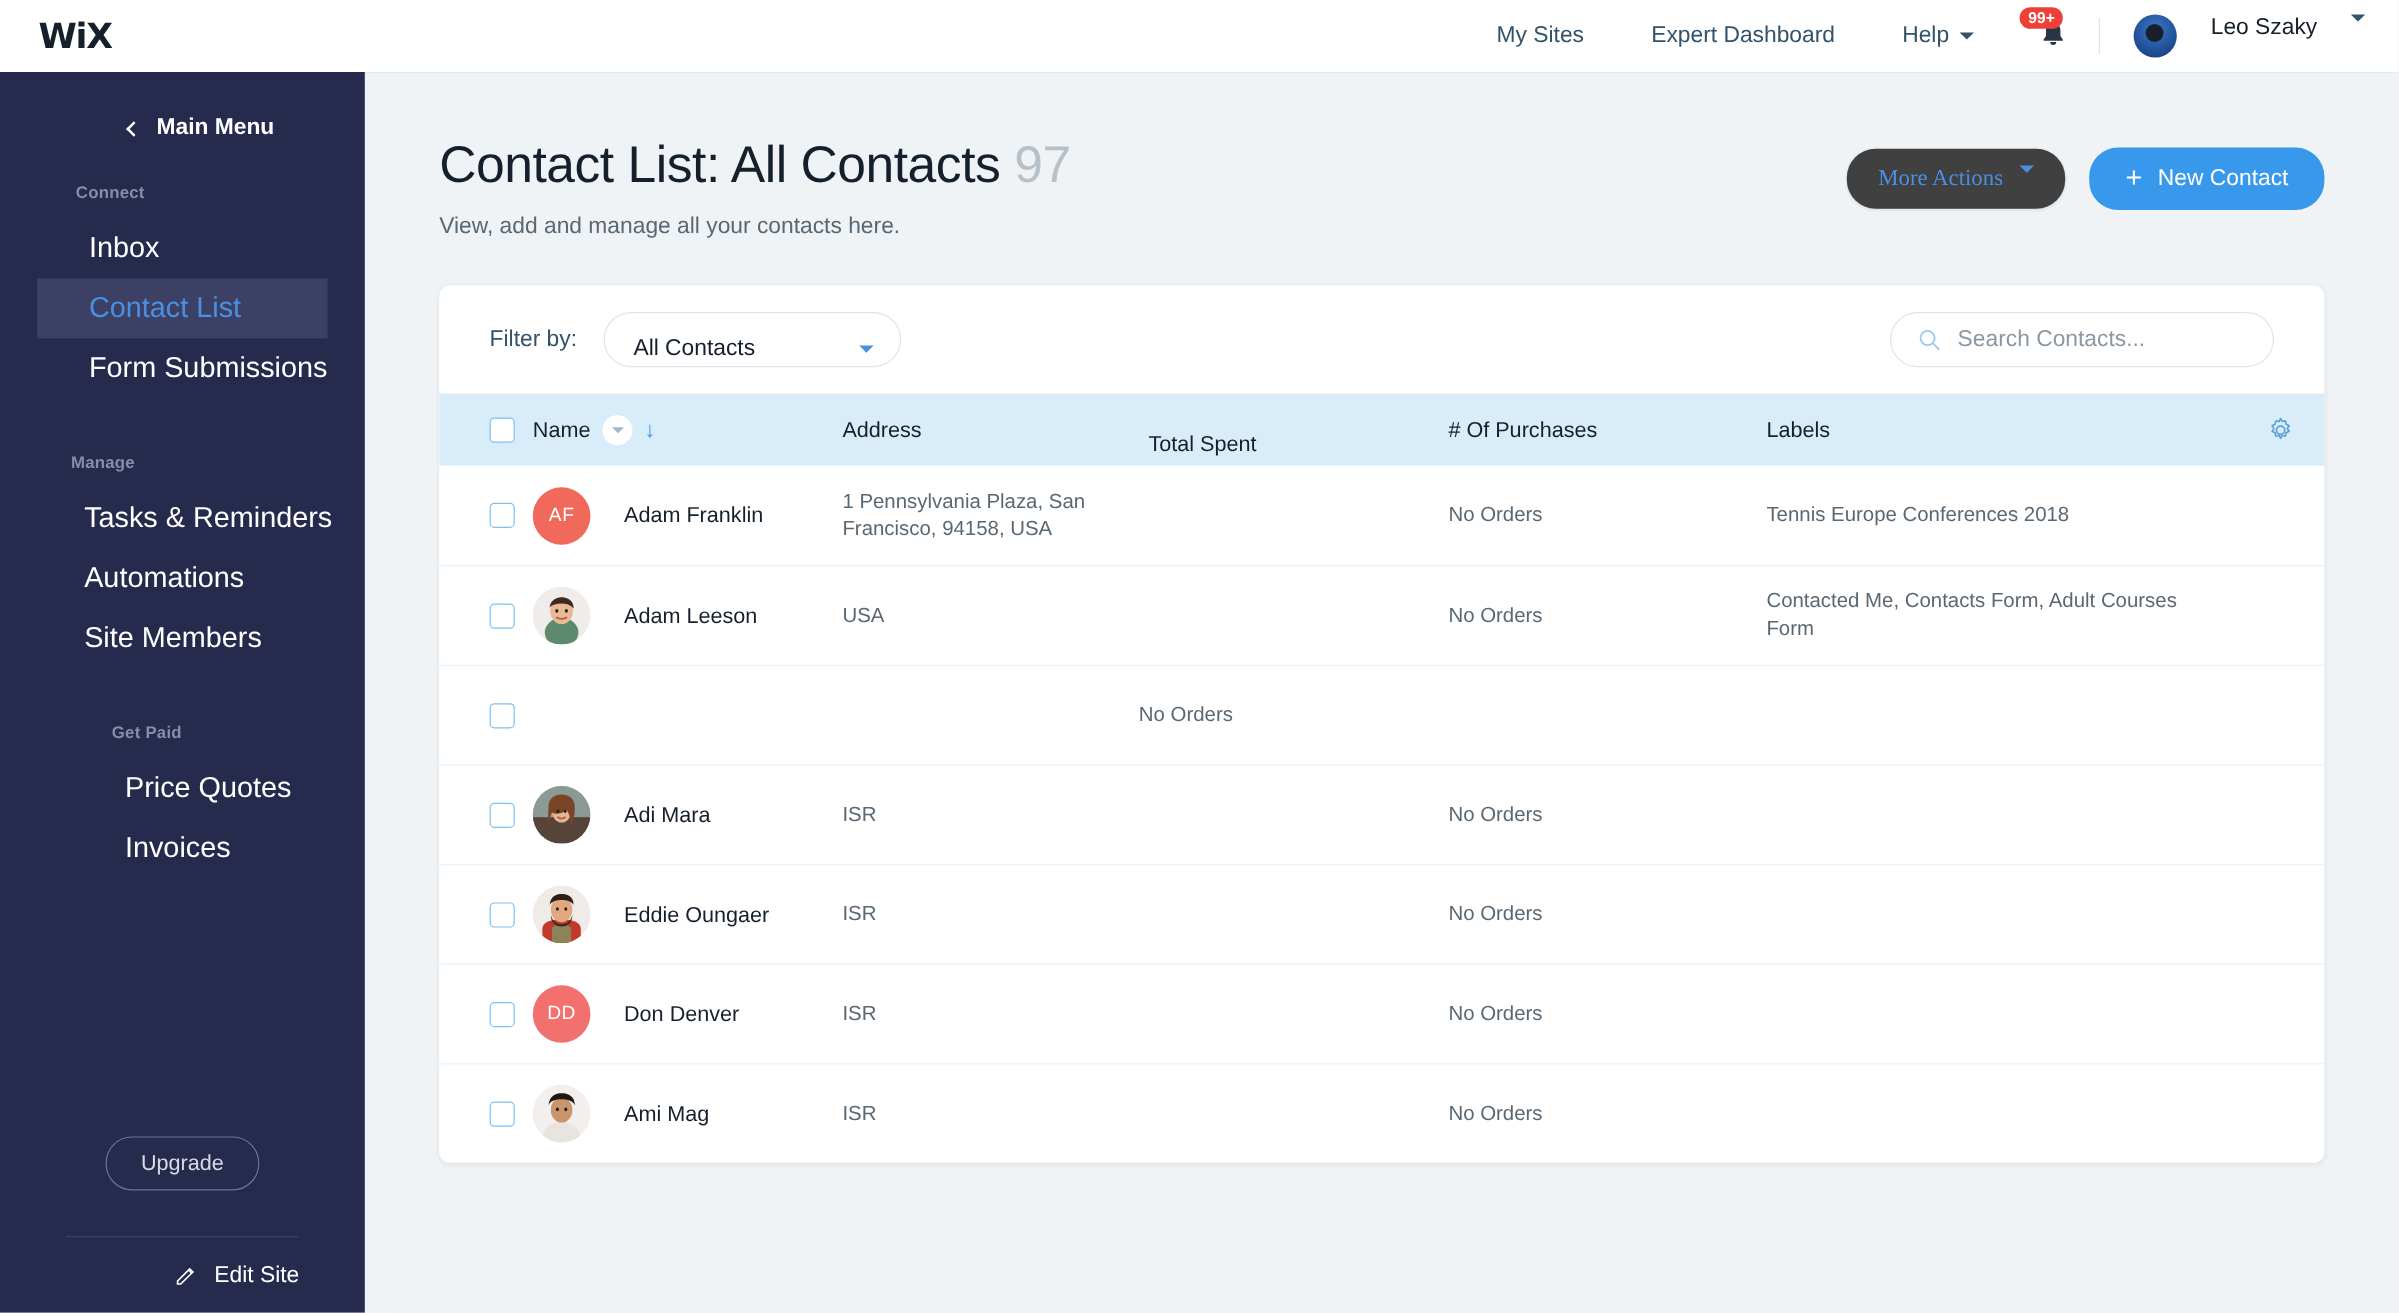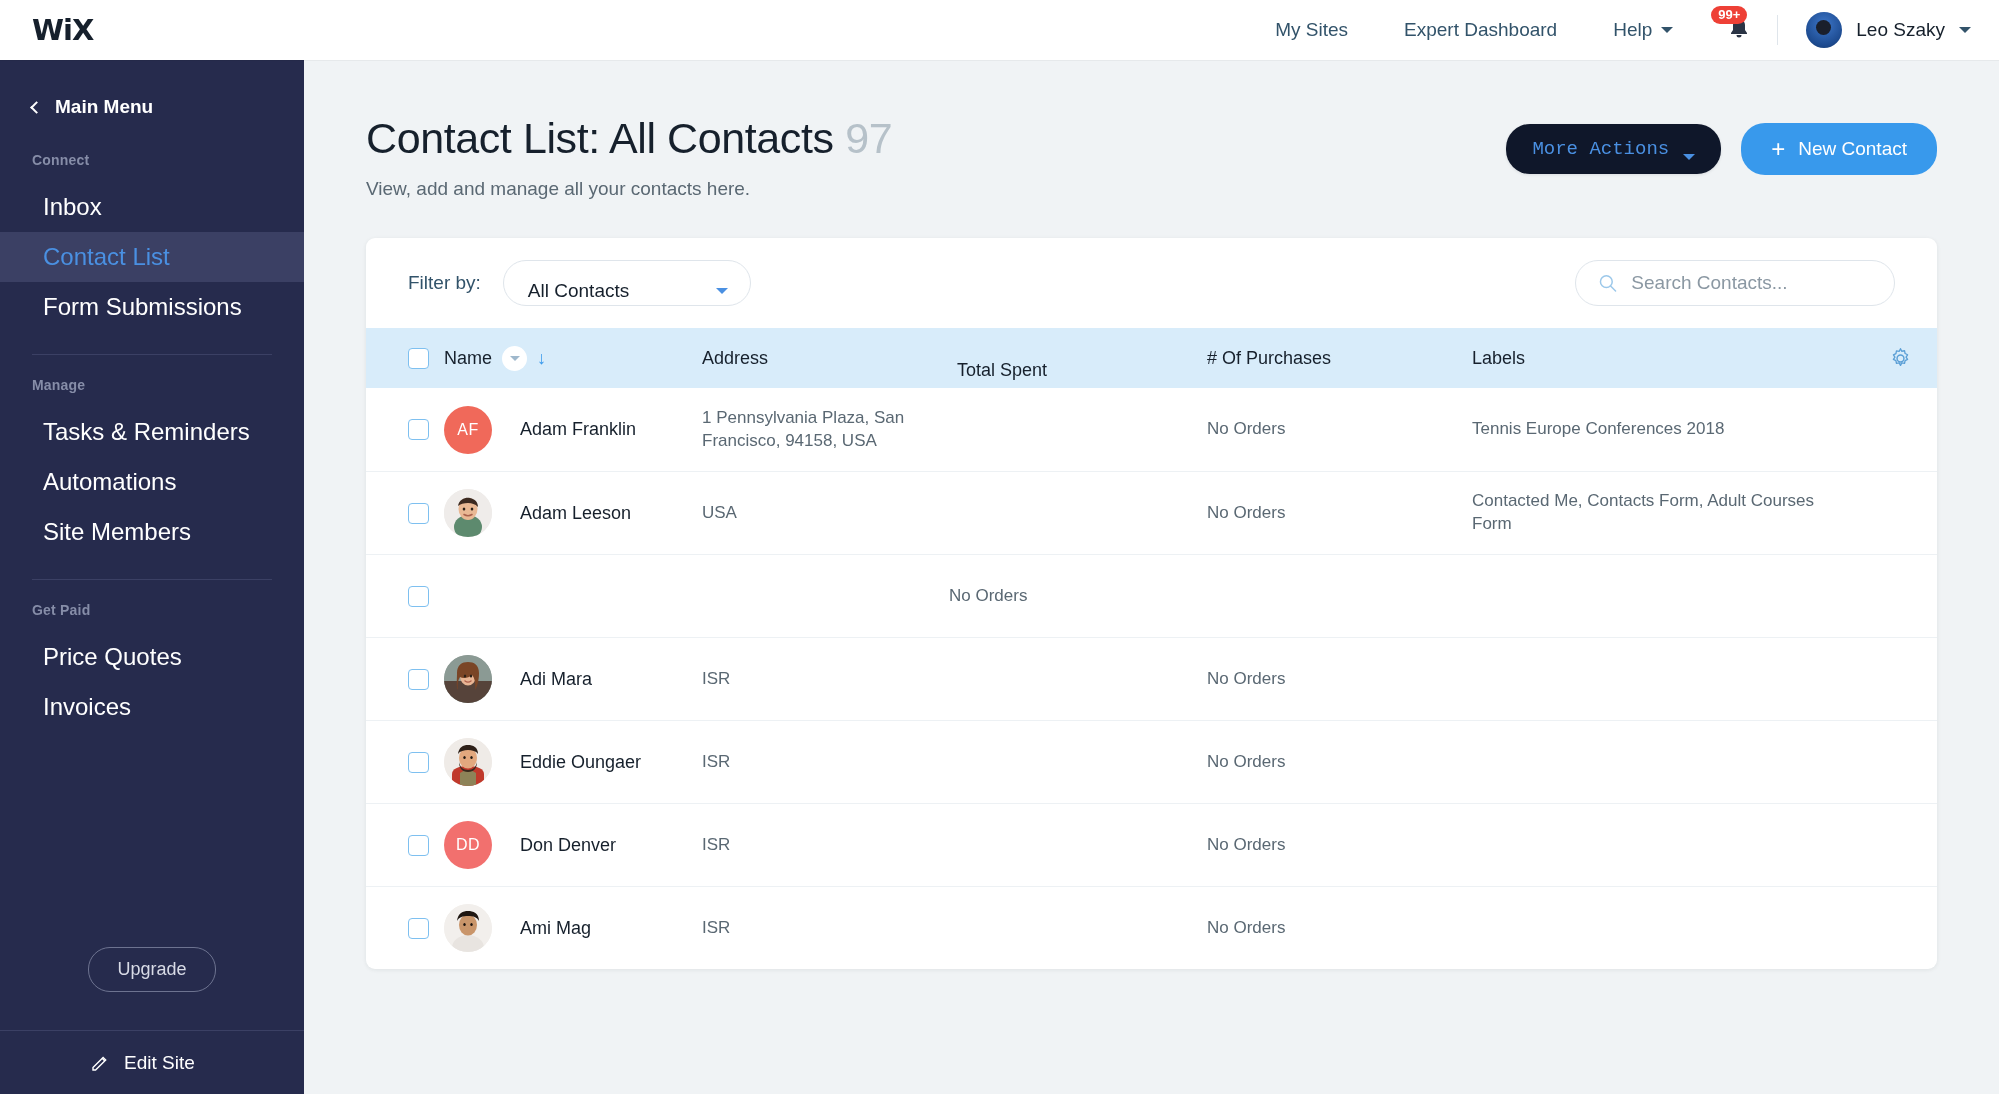--- a/index.html
+++ b/index.html
@@ -32,39 +32,39 @@
     border-top: 6px solid #32536a; display: inline-block;
   }
   .bell-wrap { position: relative; padding: 0 26px; cursor: pointer; display: flex; align-items: center; }
   .bell { width: 24px; height: 26px; position: relative; }
   .badge {
     position: absolute; top: -11px; left: 10px;
     background: #ee4036; color: #fff; font-size: 13px; font-weight: bold;
     border-radius: 11px; padding: 2px 7px 3px; line-height: 1;
   }
   .divider-v { width: 1px; height: 30px; background: #dfe5eb; }
-  .user { display: flex; align-items: center; gap: 14px; padding-left: 28px; cursor: pointer; }
+  .user { display: flex; align-items: flex-start; gap: 28px; padding-left: 28px; cursor: pointer; }
   .avatar-user {
     width: 36px; height: 36px; border-radius: 50%;
     background: radial-gradient(circle at 50% 35%, #3e77c9 0%, #1c4a8f 70%, #143463 100%);
     position: relative; overflow: hidden;
   }
   .avatar-user::after {
     content: ""; position: absolute; left: 10px; top: 8px; width: 15px; height: 15px;
     border-radius: 50%; background: #1a1f2b;
   }
   .user-name { font-size: 19px; color: #16202c; }
 
   
   .body { display: flex; flex: 1; min-height: 0; }
 
   
   .sidebar {
     width: 304px; min-width: 304px; background: #262b4d;
-    display: flex; flex-direction: column; position: relative;
+    display: flex; flex-direction: column; position: relative; align-items: center;
   }
   .main-menu {
     display: flex; align-items: center; gap: 14px;
     padding: 36px 0 0 32px; color: #ffffff; font-size: 19px; font-weight: bold; cursor: pointer;
   }
   .chev-left {
     width: 9px; height: 9px; border-left: 2px solid #fff; border-bottom: 2px solid #fff;
     transform: rotate(45deg); display: inline-block; margin-top: 1px;
   }
   .nav-section { margin-top: 34px; }
@@ -98,23 +98,23 @@
   .page-head { display: flex; align-items: flex-start; }
   .title-block { flex: 1; }
   h1 {
     font-size: 43px; font-weight: normal; color: #16202c; letter-spacing: -0.4px;
     line-height: 1.1;
   }
   h1 .count { color: #b6c1c9; }
   .subtitle { margin-top: 16px; font-size: 19px; color: #5a6873; }
   .head-actions { display: flex; align-items: center; gap: 20px; padding-top: 8px; }
   .btn-secondary {
-    background: #0f172a; color: #4a90e2; border: none; border-radius: 24px;
-    font-size: 19px; padding: 14px 26px; cursor: pointer; display: flex; align-items: flex-end; gap: 14px;
-    box-shadow: 0 1px 3px rgba(22,32,44,0.10); font-family: Liberation Mono, monospace;
+    background: #404040; color: #4a90e2; border: none; border-radius: 24px;
+    font-size: 19px; padding: 14px 26px; cursor: pointer; display: flex; align-items: flex-start; gap: 14px;
+    box-shadow: 0 1px 3px rgba(22,32,44,0.10); font-family: Liberation Serif, serif;
   }
   .caret-blue {
     width: 0; height: 0; border-left: 6px solid transparent; border-right: 6px solid transparent;
     border-top: 6px solid #4a90e2;
   }
   .btn-primary {
     background: #3899ec; color: #fff; border: none; border-radius: 24px;
     font-size: 19px; padding: 14px 30px; cursor: pointer; display: flex; align-items: center; gap: 13px;
     font-family: "Liberation Sans", sans-serif;
   }

